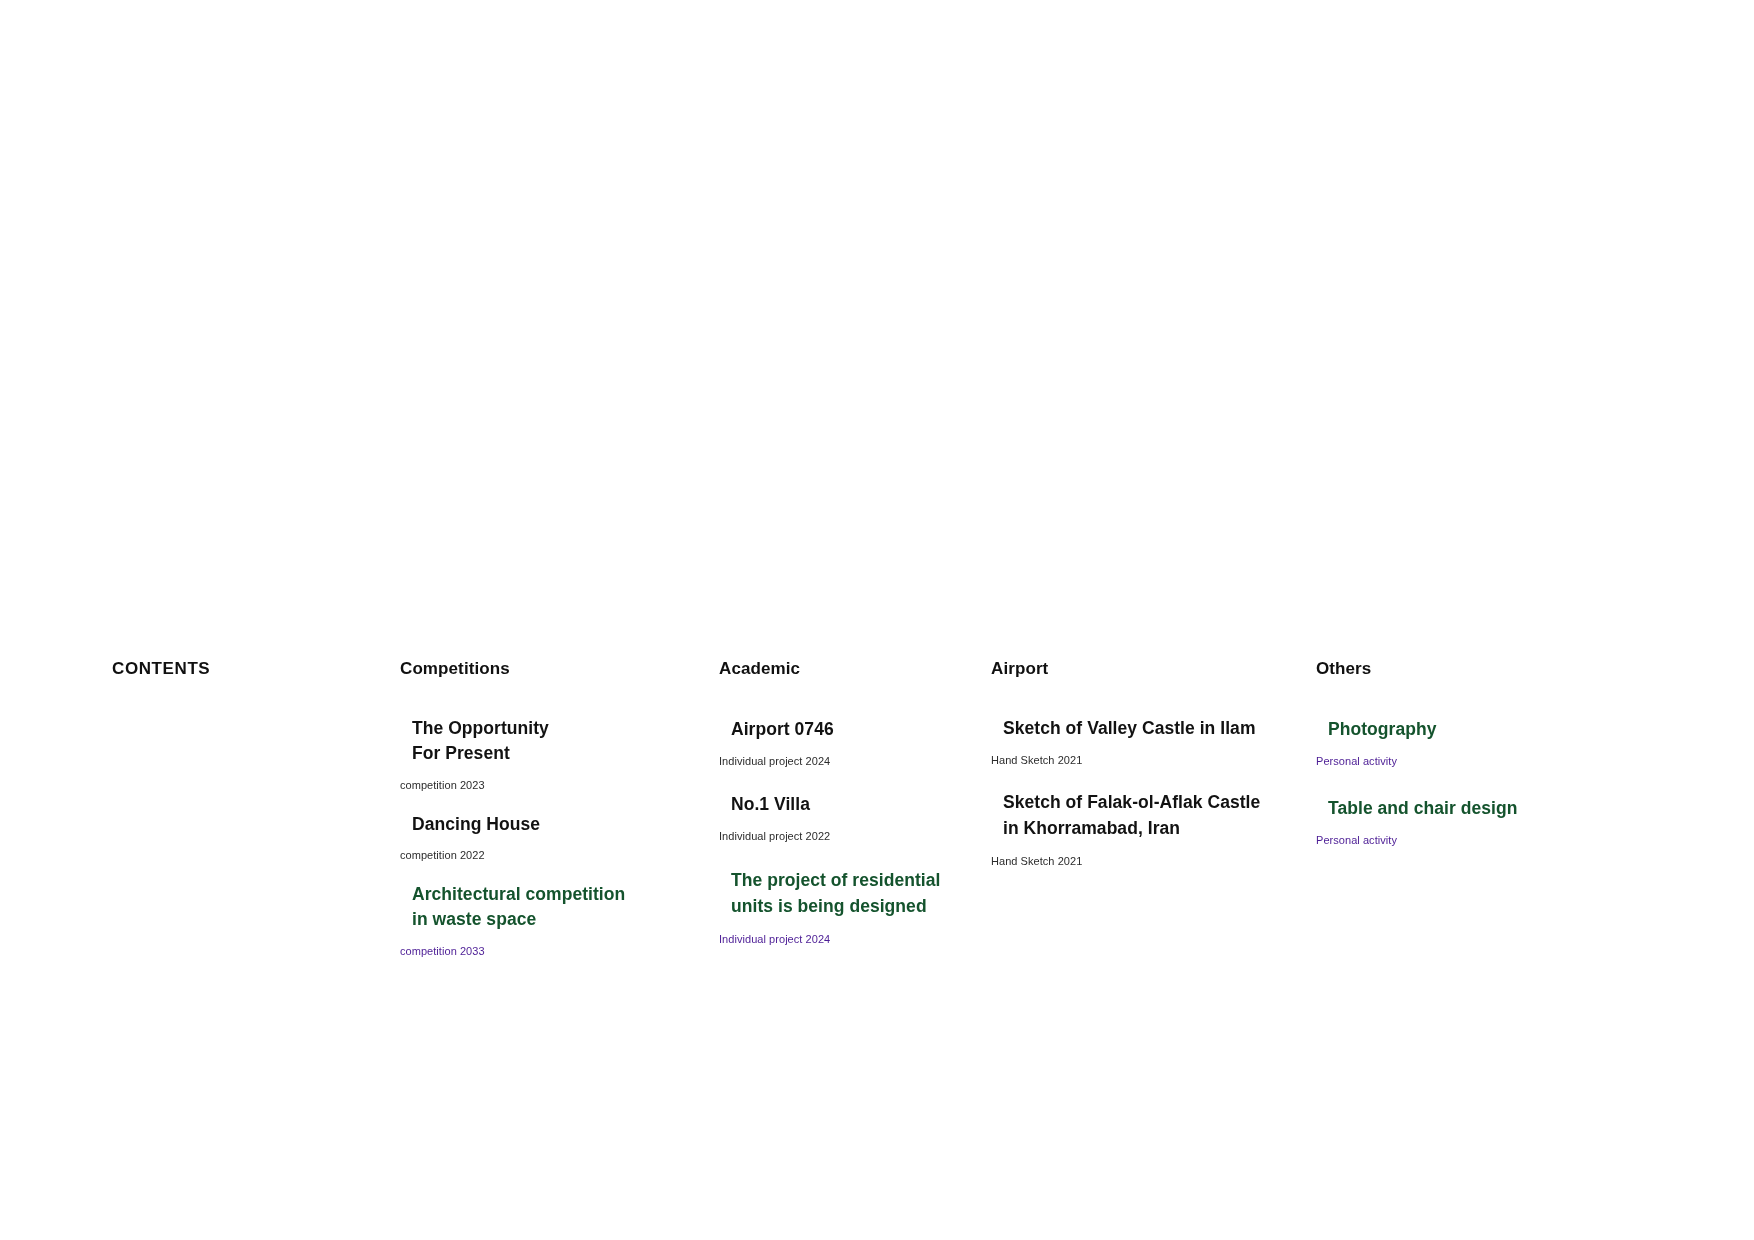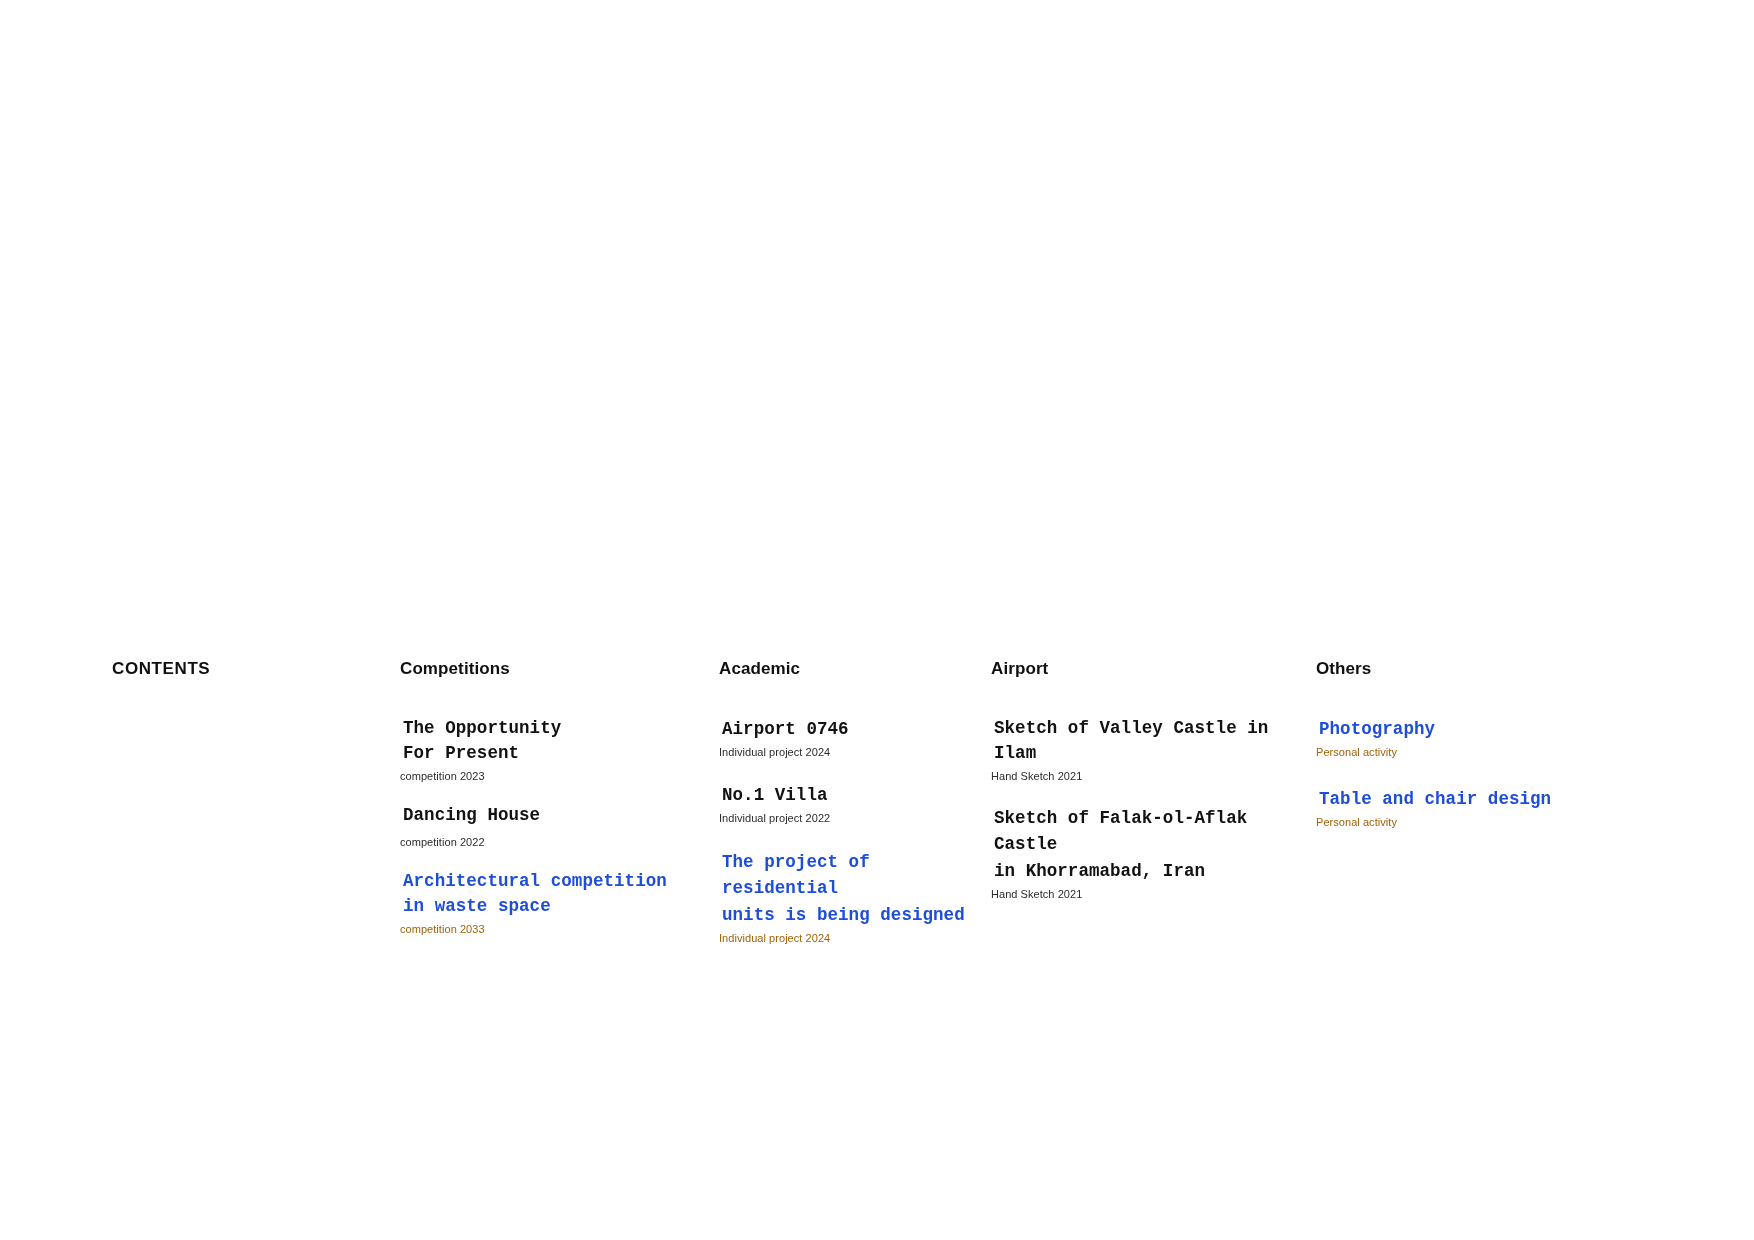--- a/index.html
+++ b/index.html
@@ -58,45 +58,44 @@
   .entry {
     margin-bottom: 24px;
   }
   .entry:last-child { margin-bottom: 0; }
 
   .entry-title {
     font-size: 17.5px;
     font-weight: 700;
     color: #121212;
     line-height: 1.42;
-    margin: 3px;
+    margin: 12px;
     letter-spacing: 0.05px;
-    font-family: Liberation Mono, monospace;
   }
 
   .entry-sub {
     font-size: 11px;
     font-weight: 400;
     color: #2c2c2c;
     line-height: 1.45;
     margin: 3px 0 0 0;
     letter-spacing: 0.05px;
   }
 
   
   .entry-title .inline-meta {
     font-size: 14.5px;
     font-weight: 400;
     color: #2c2c2c;
     letter-spacing: 0.05px;
   }
 
   
-  .muted .entry-title { color: #1d4ed8; }
-  .muted .entry-sub   { color: #a16207; }
+  .muted .entry-title { color: #14532d; }
+  .muted .entry-sub   { color: #4c1d95; }
   .entry.loose .entry-sub { margin-top: 8px; }
 
   
   .col-competitions .entries { margin-top: 39px; }
   .col-academic     .entries { margin-top: 40px; }
   .col-sketches     .entries { margin-top: 39px; }
   .col-others       .entries { margin-top: 40px; }
 
   .col-competitions .entry { margin-bottom: 18px; }
   .col-competitions .entry + .entry { margin-top: 4px; }

